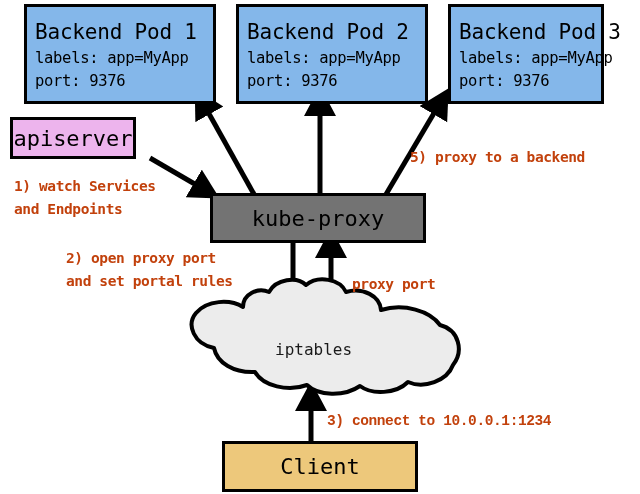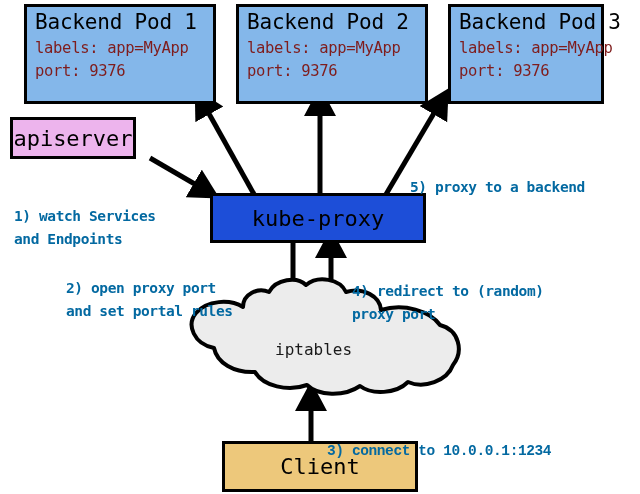--- a/index.html
+++ b/index.html
@@ -24,65 +24,64 @@
     pointer-events: none;
   }
   .node {
     position: absolute;
     box-sizing: border-box;
     border: 3px solid #000000;
     background: #ffffff;
   }
   .pod {
     background: #84b7ea;
-    padding: 1px 8px 0 8px;
+    padding: 11px 8px 0 8px;
   }
   .pod-title {
     font-size: 21px;
     line-height: 29px;
     color: #000;
     white-space: nowrap;
     letter-spacing: -0.2px;
   }
   .pod-line {
     font-size: 15.5px;
     line-height: 23px;
-    color: #7f1d1d;
+    color: #000000;
     white-space: nowrap;
     letter-spacing: -0.3px;
   }
   .boxlabel {
     display: flex;
     align-items: center;
     justify-content: center;
     width: 100%; height: 100%;
     font-size: 22px;
     color: #000;
     white-space: nowrap;
   }
   #apiserver-node { background: #edb4ed; }
-  #kubeproxy-node { background: #1d4ed8; }
+  #kubeproxy-node { background: #737373; }
   #client-node   { background: #edc87b; }
 
   .cloud-text {
     position: absolute;
     font-size: 16px;
     color: #1a1a1a;
     white-space: nowrap;
   }
   .step {
     position: absolute;
     font-family: "DejaVu Sans Mono", "Liberation Mono", monospace;
     font-weight: bold;
     font-size: 14.5px;
     line-height: 23px;
-    color: #0369a1;
+    color: #c2410c;
     white-space: nowrap;
     letter-spacing: -0.4px;
-    margin-top: 30px;
   }
 </style>
 </head>
 <body>
 
 <div id="canvas">
 
   <svg class="layer" viewBox="0 0 640 494">
     <defs>
       <marker id="arrow" markerWidth="9" markerHeight="9" refX="2.6" refY="3.2" orient="auto" markerUnits="strokeWidth">
@@ -155,18 +154,17 @@
   </div>
 
   <div class="step" style="left:14px; top:175px;">1) watch Services</div>
   <div class="step" style="left:14px; top:198px;">and Endpoints</div>
 
   <div class="step" style="left:66px; top:247px;">2) open proxy port</div>
   <div class="step" style="left:66px; top:270px;">and set portal rules</div>
 
   <div class="step" style="left:327px; top:410px;font-family:Liberation Mono, monospace;">3) connect to 10.0.0.1:1234</div>
 
-  <div class="step" style="left:352px; top:250px;">4) redirect to (random)</div>
   <div class="step" style="left:352px; top:273px;">proxy port</div>
 
   <div class="step" style="left:410px; top:146px;">5) proxy to a backend</div>
 
 </div>
 
 </body></html>

